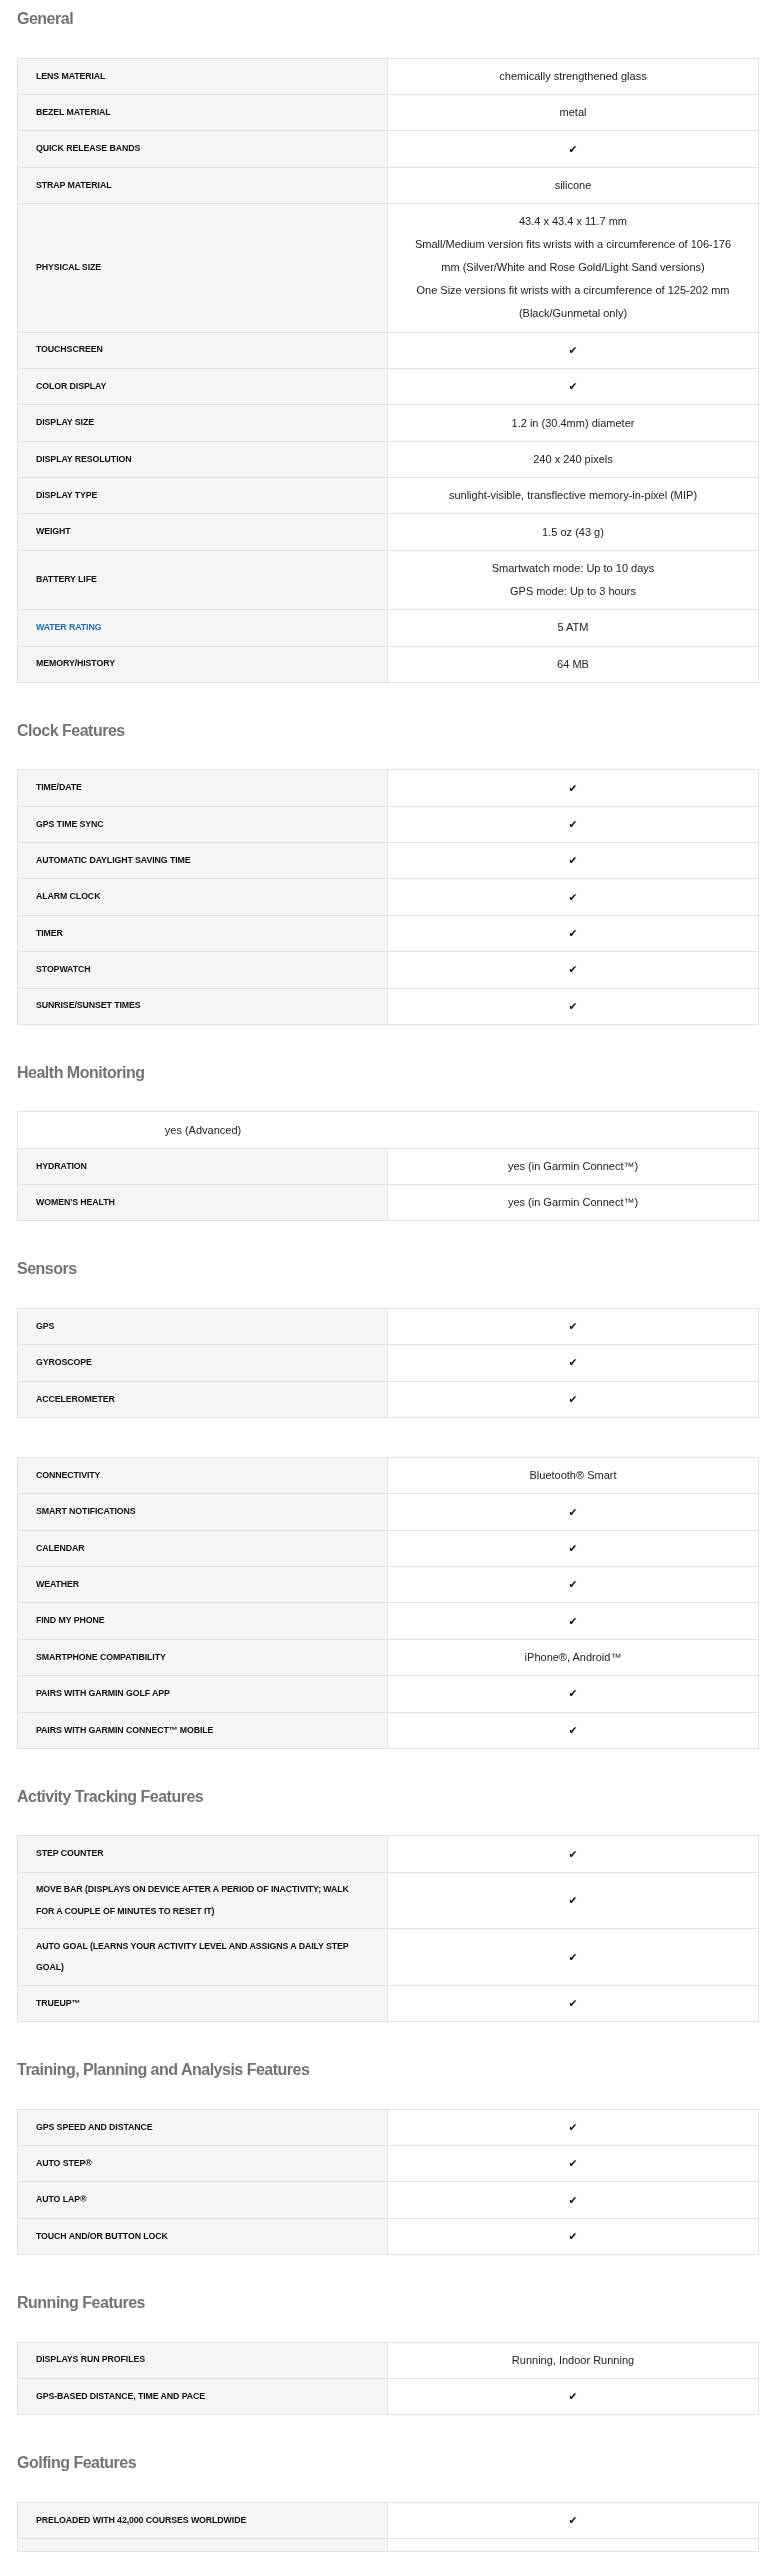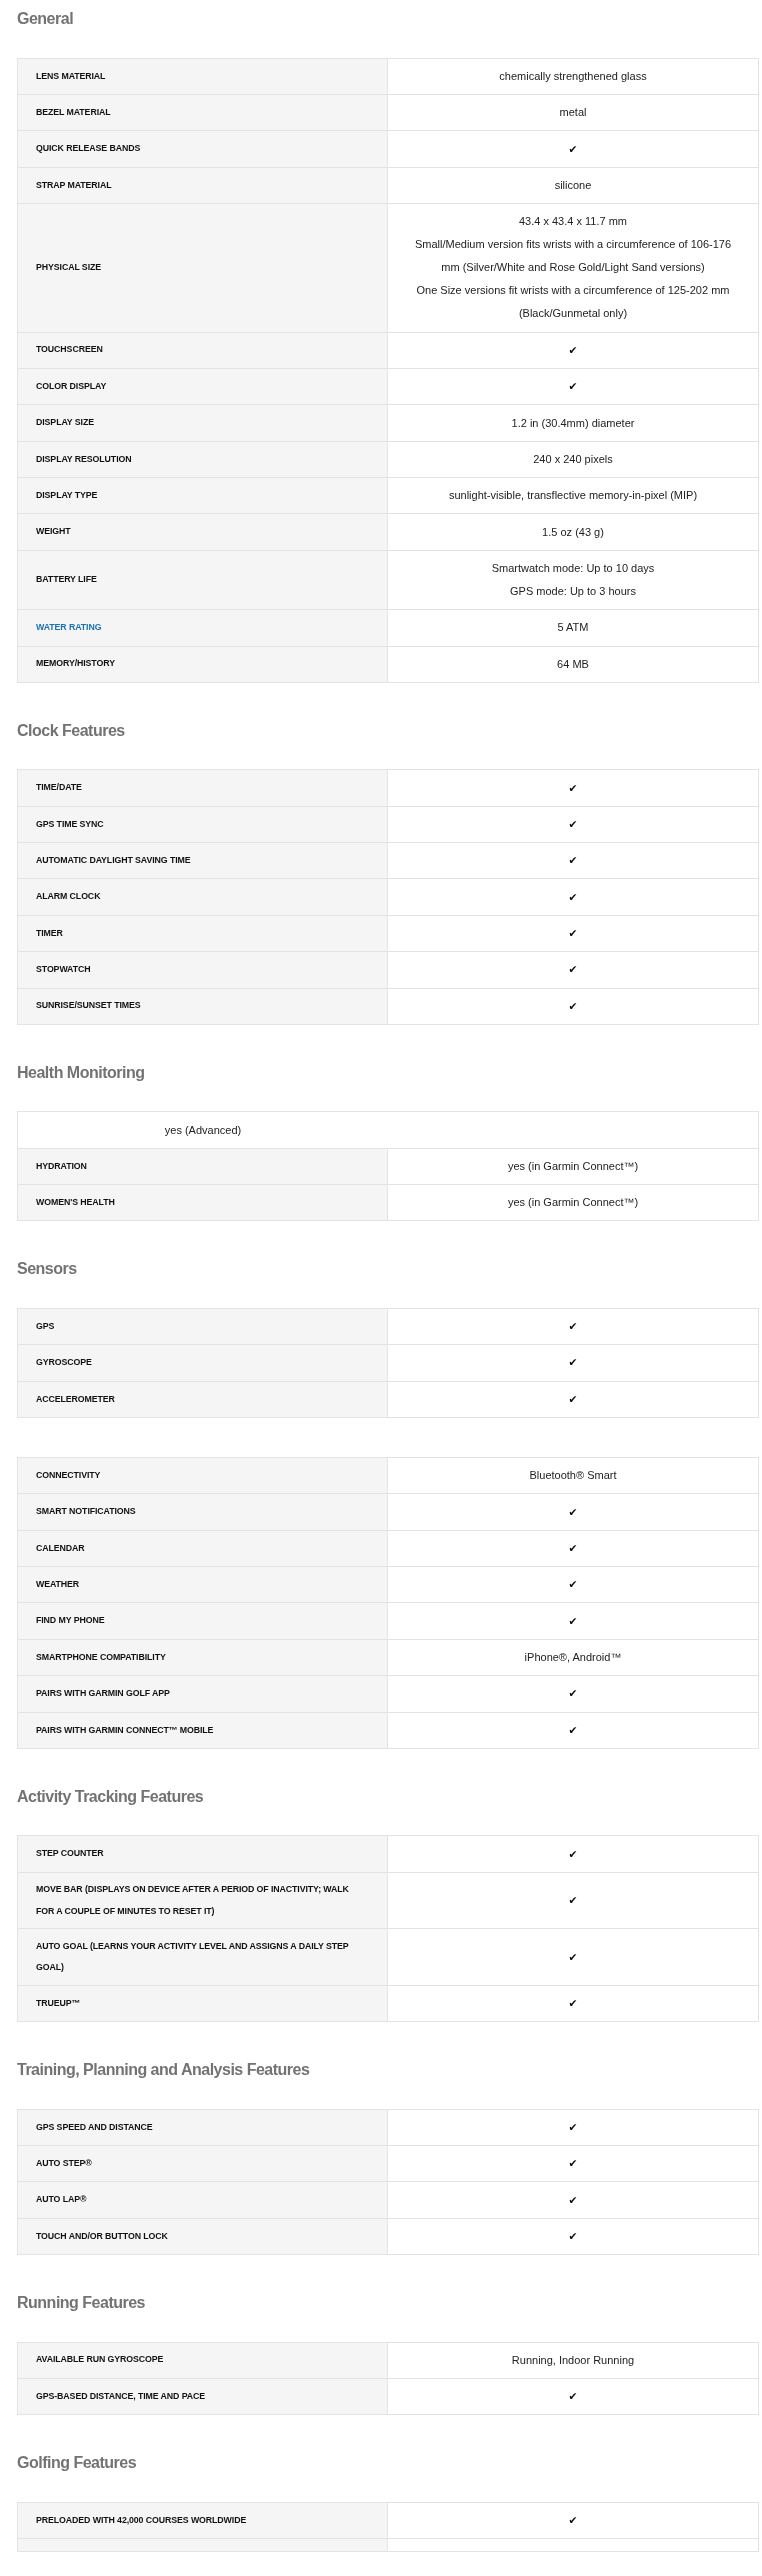--- a/index.html
+++ b/index.html
@@ -453,21 +453,21 @@
               <span class="check-icon">✔</span>
             </div>
           </div>
         </div>
       </div>
       <div class="section">
         <h2 class="section-title">Running Features</h2>
         <div class="spec-table">
           <div class="spec-row">
             <div class="label-cell">
-              <span class="label-text">AVAILABLE RUN GYROSCOPE</span>
+              <span class="label-text">DISPLAYS RUN PROFILES</span>
             </div>
             <div class="value-cell">
               <div class="value-line">Running, Indoor Running</div>
             </div>
           </div>
           <div class="spec-row">
             <div class="label-cell">
               <span class="label-text">GPS-BASED DISTANCE, TIME AND PACE</span>
             </div>
             <div class="value-cell">

